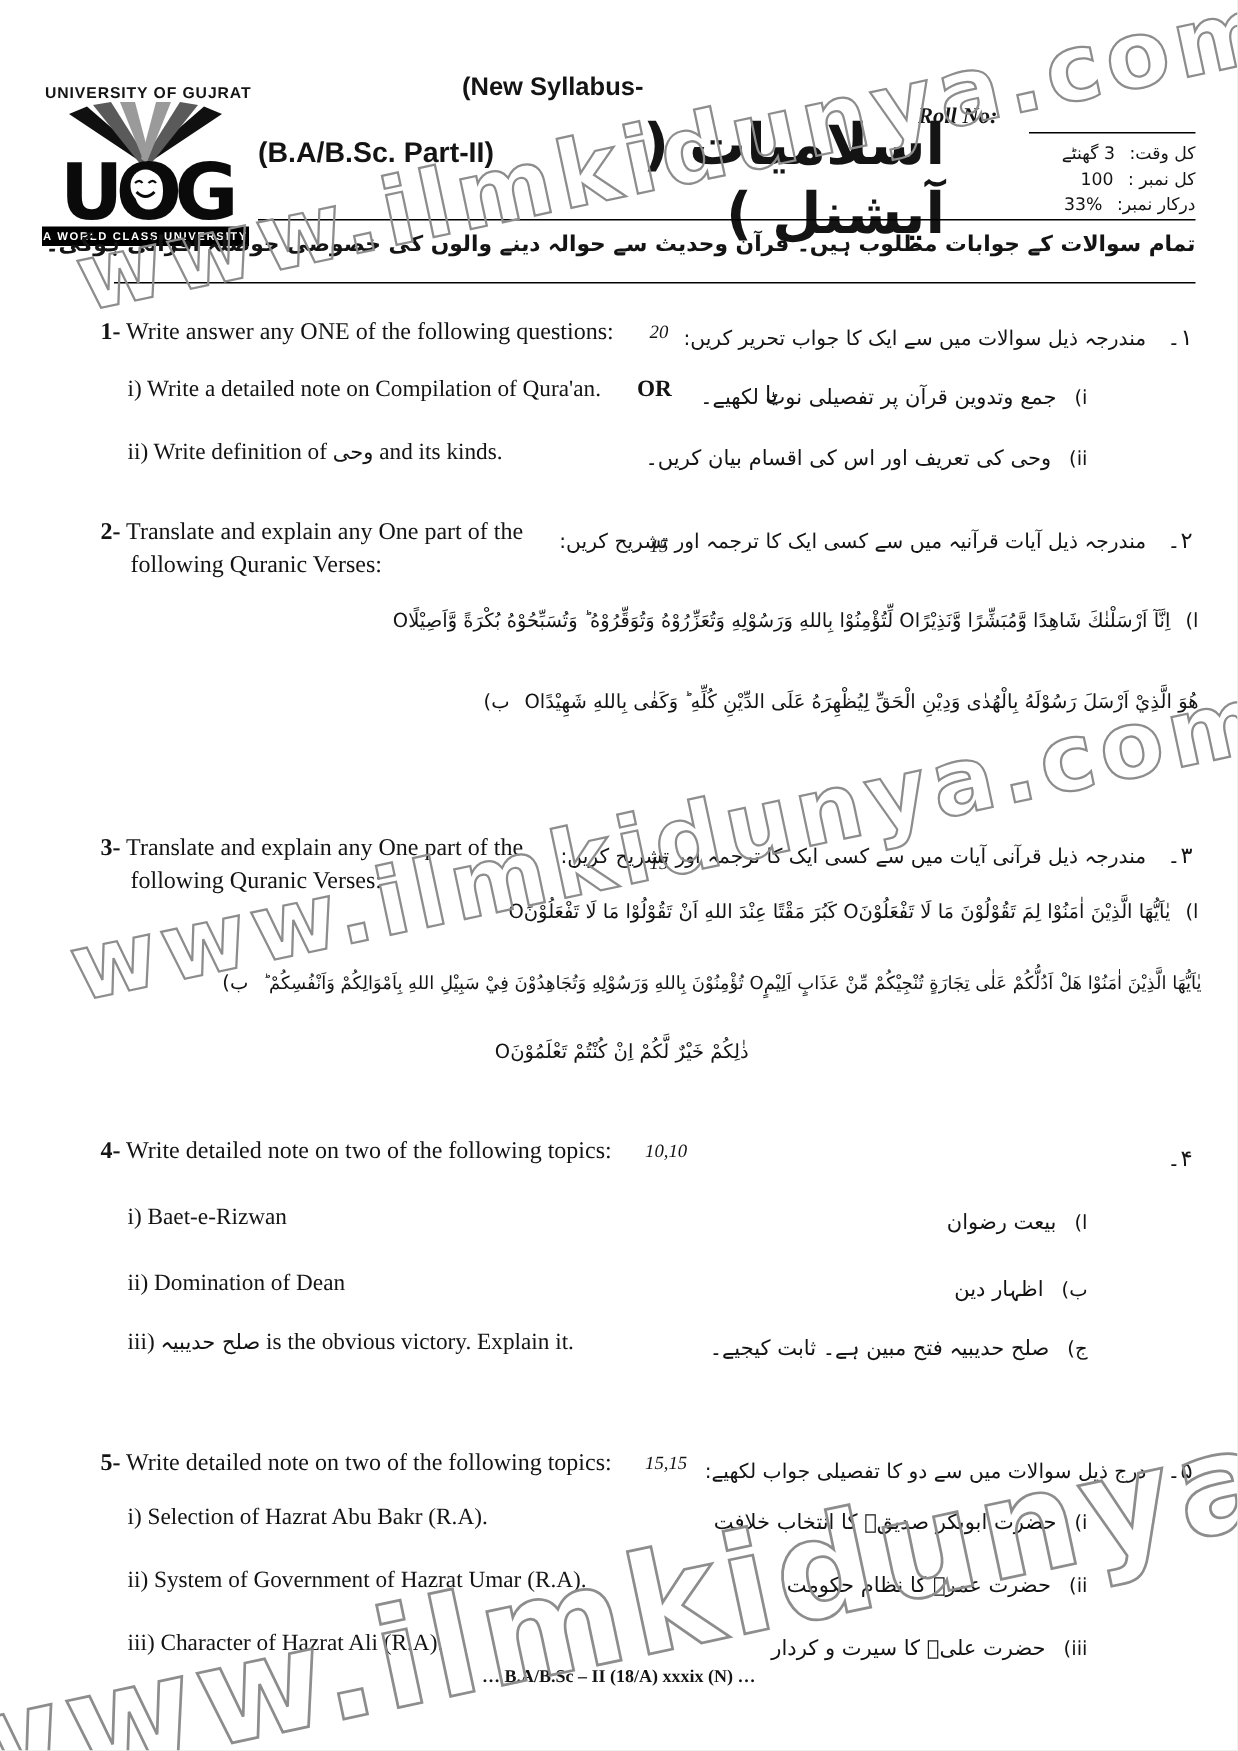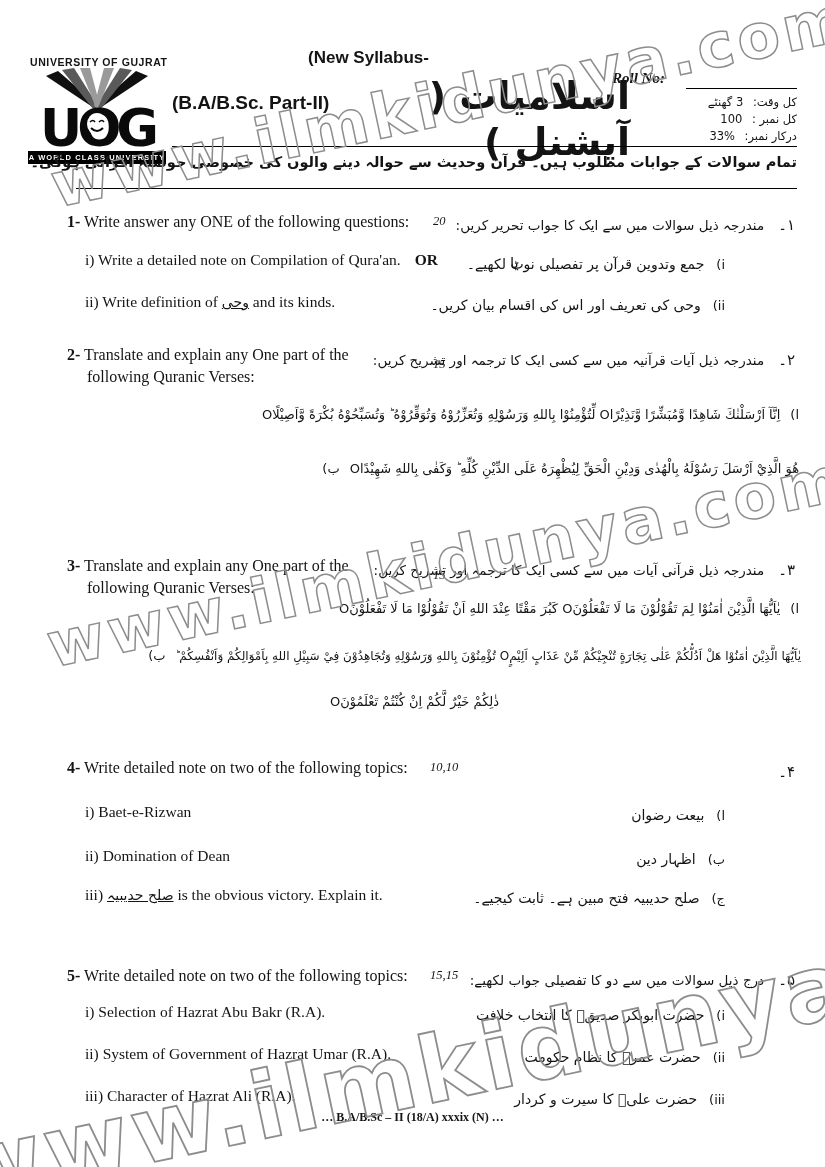--- a/index.html
+++ b/index.html
@@ -39,22 +39,22 @@
   .rule2{position:absolute;left:76px;top:188px;width:721px;border-top:1.6px solid #000;}
 
   
   .q-en{position:absolute;font-size:16px;line-height:1.35;margin-left:12px;}
   .q-en b{font-weight:bold;}
   .marks{position:absolute;font-size:12.5px;font-style:italic;}
   .ur-row{position:absolute;direction:rtl;display:flex;gap:14px;align-items:baseline;white-space:nowrap;
           font-family:"DejaVu Sans",sans-serif;font-size:13.5px;}
   .ur-no{font-size:15px;}
   .item-en{position:absolute;font-size:15.5px;white-space:nowrap;}
-  .item-en .inline-ur{font-family:"DejaVu Sans",sans-serif;font-size:14px;text-decoration:underline;}
-  .or-en{font-weight:bold;margin-left:14px;}
+  .item-en .inline-ur{font-family:"DejaVu Sans",sans-serif;font-size:14px;}
+  .or-en{font-weight:bold;margin-left:24px;}
   .or-ur{position:absolute;left:510px;font-family:"DejaVu Sans",sans-serif;font-size:15px;}
   .ur-item{position:absolute;direction:rtl;display:flex;gap:12px;align-items:baseline;white-space:nowrap;
            font-family:"DejaVu Sans",sans-serif;font-size:14px;}
   .marker{font-size:13px;}
   .verse-row{position:absolute;direction:rtl;display:flex;gap:10px;align-items:baseline;
              justify-content:flex-start;white-space:nowrap;font-family:"DejaVu Sans",sans-serif;
              font-size:13px;}
   .verse-row .marker{flex:0 0 auto;}
   .verse-sm{font-size:12px;}
   .verse-center{position:absolute;direction:rtl;text-align:center;font-family:"DejaVu Sans",sans-serif;

